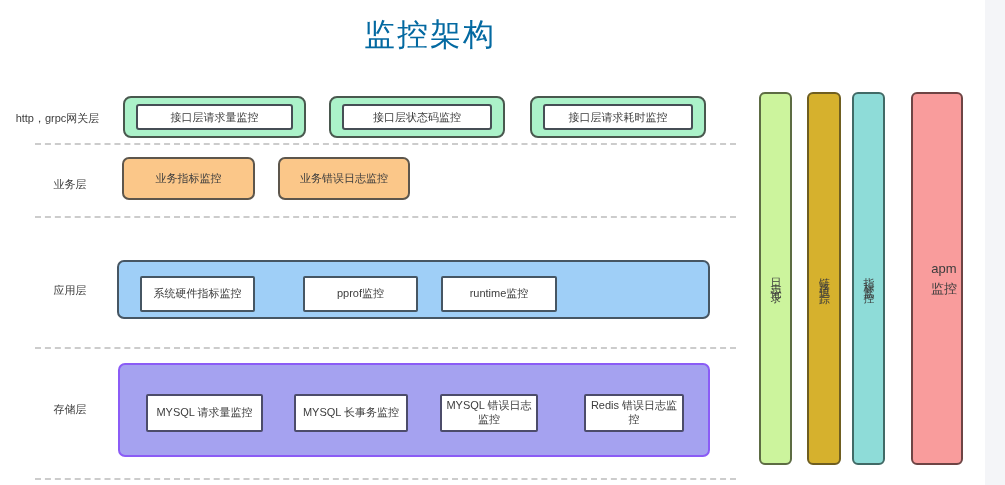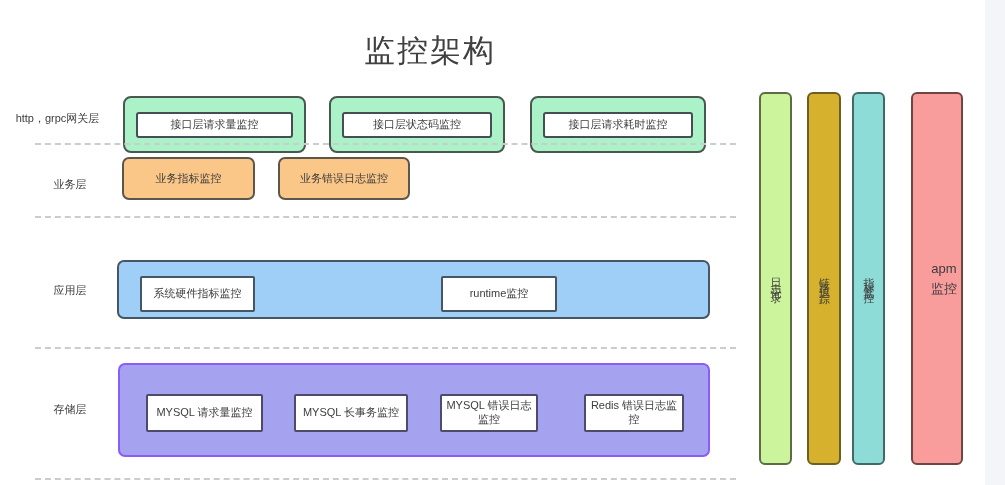--- a/index.html
+++ b/index.html
@@ -10,34 +10,34 @@
     background: #ffffff;
     font-family: "Liberation Sans", sans-serif;
     color: #3d3d3d;
     overflow: hidden;
   }
   .right-gutter {
     position: absolute; left: 985px; top: 0; width: 20px; height: 485px;
     background: #f4f5f8;
   }
   .page-title {
-    position: absolute; left: 280px; top: 30px; width: 300px;
-    text-align: center; font-size: 31px; color: #404040;
+    position: absolute; left: 280px; top: 14px; width: 300px;
+    text-align: center; font-size: 31px; color: #0369a1;
     letter-spacing: 2px;
   }
   .layer-label {
     position: absolute; font-size: 11px; color: #3d3d3d; text-align: center;
   }
   .sep {
     position: absolute; left: 35px; width: 701px; height: 0;
     border-top: 2px dashed #cccccc;
   }
   
   .gw-box {
-    position: absolute; top: 96px; height: 57px;
+    position: absolute; top: 96px; height: 42px;
     background: #abf2c9; border: 2px solid #49584e; border-radius: 8px;
     display: flex; align-items: center; justify-content: center;
   }
   .gw-inner {
     width: calc(100% - 22px); height: 26px;
     background: #ffffff; border: 2px solid #464e55; border-radius: 3px;
     display: flex; align-items: center; justify-content: center;
     font-size: 11px; color: #3d3d3d; white-space: nowrap;
   }
   
@@ -110,20 +110,21 @@
 <div class="sep" style="top:143px;"></div>
 
 <div class="layer-label" style="left:30px; top:177px; width:80px;">业务层</div>
 <div class="biz-box" style="left:122px; width:133px;">业务指标监控</div>
 <div class="biz-box" style="left:278px; width:132px;">业务错误日志监控</div>
 <div class="sep" style="top:216px;"></div>
 
 <div class="layer-label" style="left:30px; top:283px; width:80px;">应用层</div>
 <div class="container-box app-container">
   <div class="white-node app-node" style="left:21px; width:115px;">系统硬件指标监控</div>
+  <div class="white-node app-node" style="left:184px; width:115px;">pprof监控</div>
   <div class="white-node app-node" style="left:322px; width:116px;">runtime监控</div>
 </div>
 <div class="sep" style="top:347px;"></div>
 
 <div class="layer-label" style="left:30px; top:402px; width:80px;">存储层</div>
 <div class="container-box store-container">
   <div class="white-node store-node" style="left:26px; width:117px;">MYSQL 请求量监控</div>
   <div class="white-node store-node" style="left:174px; width:114px;">MYSQL 长事务监控</div>
   <div class="white-node store-node" style="left:320px; width:98px;">MYSQL 错误日志监控</div>
   <div class="white-node store-node" style="left:464px; width:100px;">Redis 错误日志监控</div>

